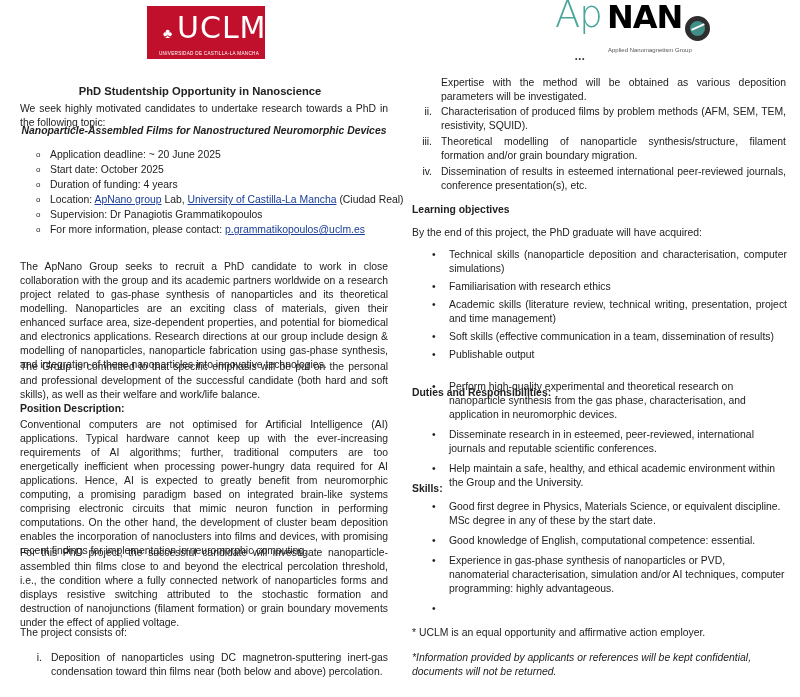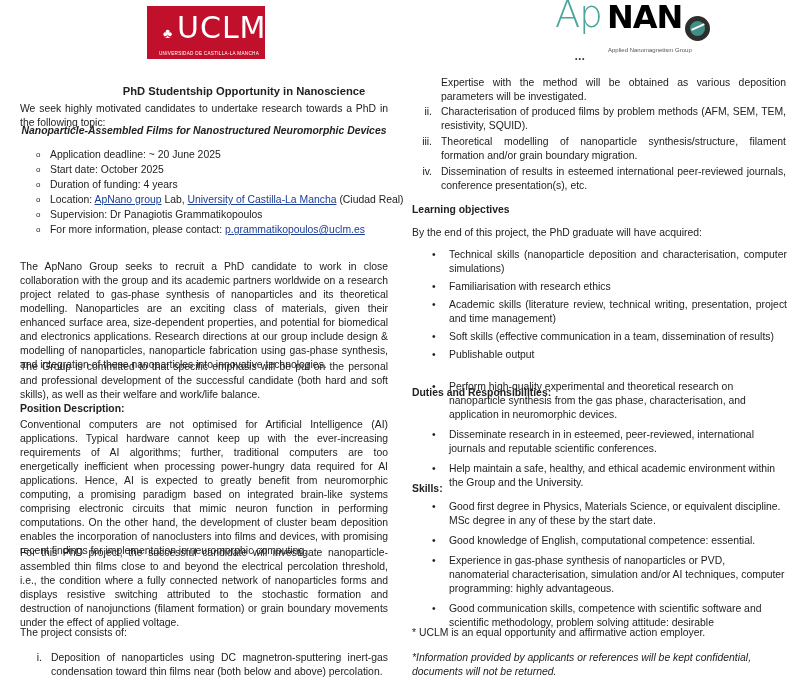--- a/index.html
+++ b/index.html
@@ -15,21 +15,21 @@
 
   .apnano-logo { left: 555px; top: 8px; width: 160px; height: 52px; }
   .apnano-logo .ap { position: absolute; left: 0; top: 0; font-size: 37px; color: #4aa59a; font-family: "DejaVu Sans", sans-serif; font-weight: 200; letter-spacing: -1px; }
   .apnano-logo .nano { position: absolute; left: 52px; top: 2px; font-size: 32px; color: #000000; font-weight: bold; font-family: "DejaVu Sans", sans-serif; letter-spacing: -1px; }
   .apnano-logo .o-circ { position: absolute; left: 130px; top: 8px; width: 25px; height: 25px; border-radius: 50%; border: 5px solid #2e2e2e; background: #3f8f87; }
   .apnano-logo .o-circ .arrow { position: absolute; left: 1px; top: 5px; width: 14px; height: 2px; background: #fff; transform: rotate(-25deg); }
   .apnano-logo .tag { position: absolute; left: 53px; top: 35px; font-size: 6px; color: #555; white-space: nowrap; }
   .apnano-logo .dots { position: absolute; left: 20px; top: 44px; font-size: 7px; color: #333; letter-spacing: 1px; }
 
   
-  .title { left: 0; width: 400px; top: 84px; text-align: center; font-weight: bold; font-size: 11.2px; color: #222; margin-left: 44px; }
+  .title { left: 0; width: 400px; top: 84px; text-align: center; font-weight: bold; font-size: 11.2px; color: #222; }
   .para { left: 20px; width: 368px; text-align: justify; }
   .topic { left: 20px; width: 368px; text-align: center; font-style: italic; font-weight: bold; }
   .info-list { left: 36px; top: 147px; width: 360px; list-style: none; }
   .info-list li { position: relative; padding-left: 14px; height: 15px; line-height: 15px; white-space: nowrap; }
   .info-list li .bul { position: absolute; left: 0; top: 0; font-size: 8px; }
   a.link { color: #1a3d99; text-decoration: underline; }
   .h { font-weight: bold; }
 
   .roman { list-style: none; }
   .roman li { position: relative; padding-left: 31px; text-align: justify; }
@@ -115,17 +115,17 @@
   <li style="margin-bottom:6px;"><span class="dot">•</span><span>Disseminate research in in esteemed, peer-reviewed, international journals and reputable scientific conferences.</span></li>
   <li><span class="dot">•</span><span>Help maintain a safe, healthy, and ethical academic environment within the Group and the University.</span></li>
 </ul>
 
 <div class="abs h" style="left:412px; top:482px;">Skills:</div>
 
 <ul class="abs bullets" style="left:427px; top:500px; width:360px;">
   <li style="margin-bottom:6px;"><span class="dot">•</span><span>Good first degree in Physics, Materials Science, or equivalent discipline. MSc degree in any of these by the start date.</span></li>
   <li style="margin-bottom:6px;"><span class="dot">•</span><span>Good knowledge of English, computational competence: essential.</span></li>
   <li style="margin-bottom:6px;"><span class="dot">•</span><span>Experience in gas-phase synthesis of nanoparticles or PVD, nanomaterial characterisation, simulation and/or AI techniques, computer programming: highly advantageous.</span></li>
-  <li><span class="dot">•</span><span>Good communication skills, competence with scientific software and scientific methodology, problem solving attitude: desirable</span></li>
+  <li><span class="dot">•</span></li>
 </ul>
 
 <div class="abs" style="left:412px; top:626px; width:376px;">* UCLM is an equal opportunity and affirmative action employer.</div>
 <div class="abs" style="left:412px; top:651px; width:350px;font-style:italic;">*Information provided by applicants or references will be kept confidential, documents will not be returned.</div>
 
 </body></html>

